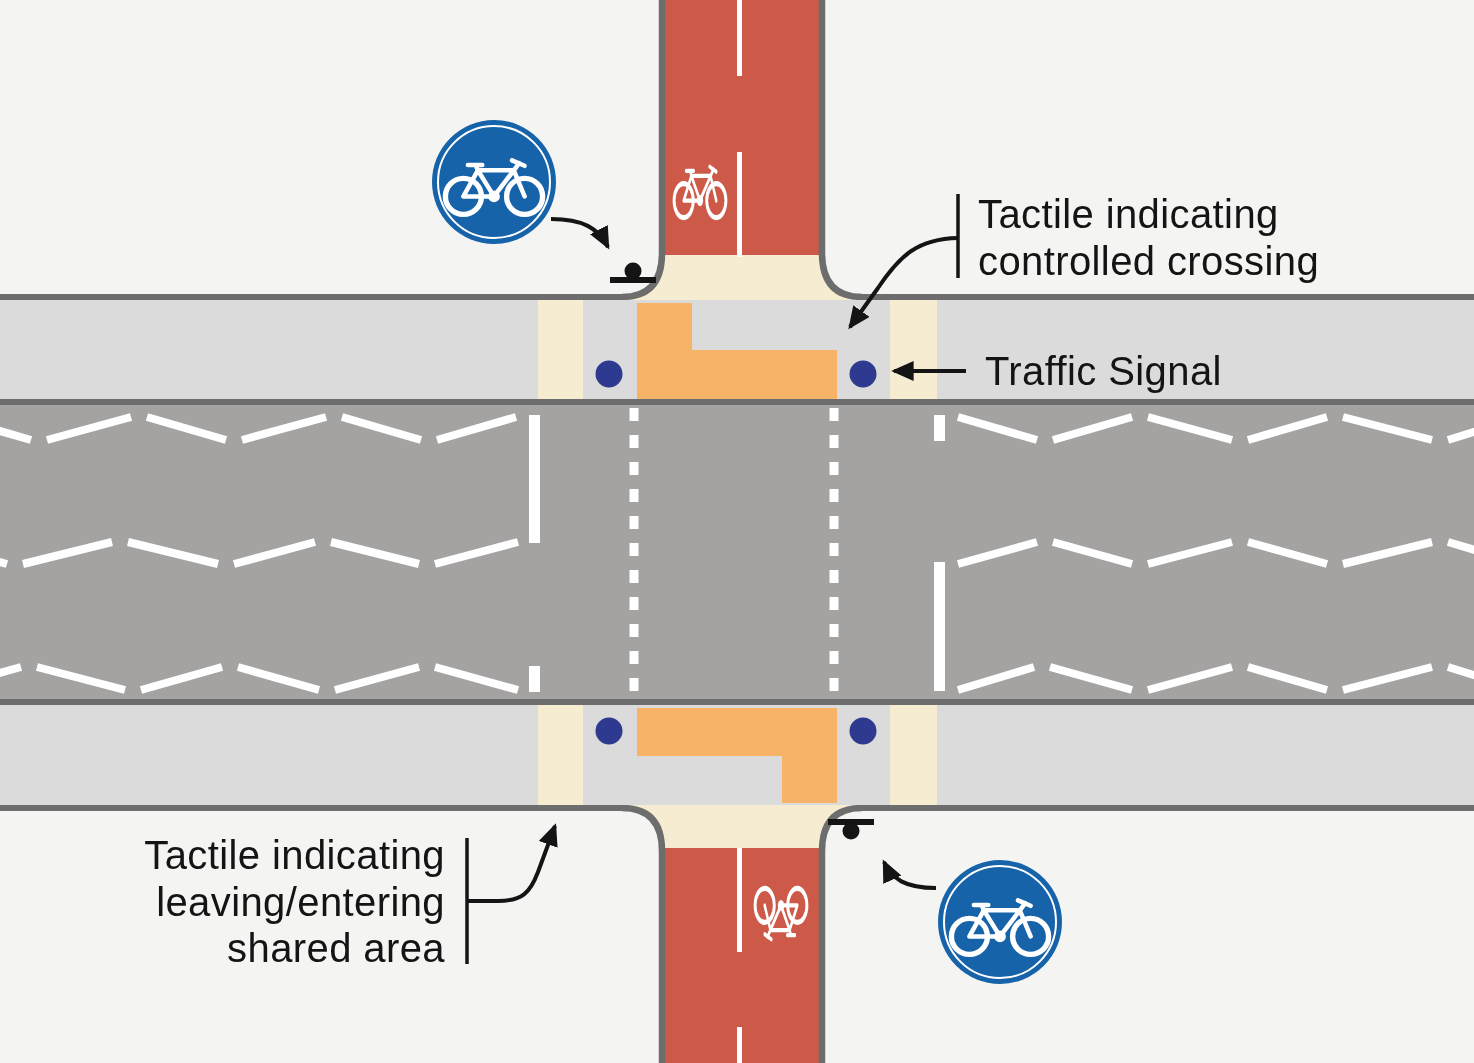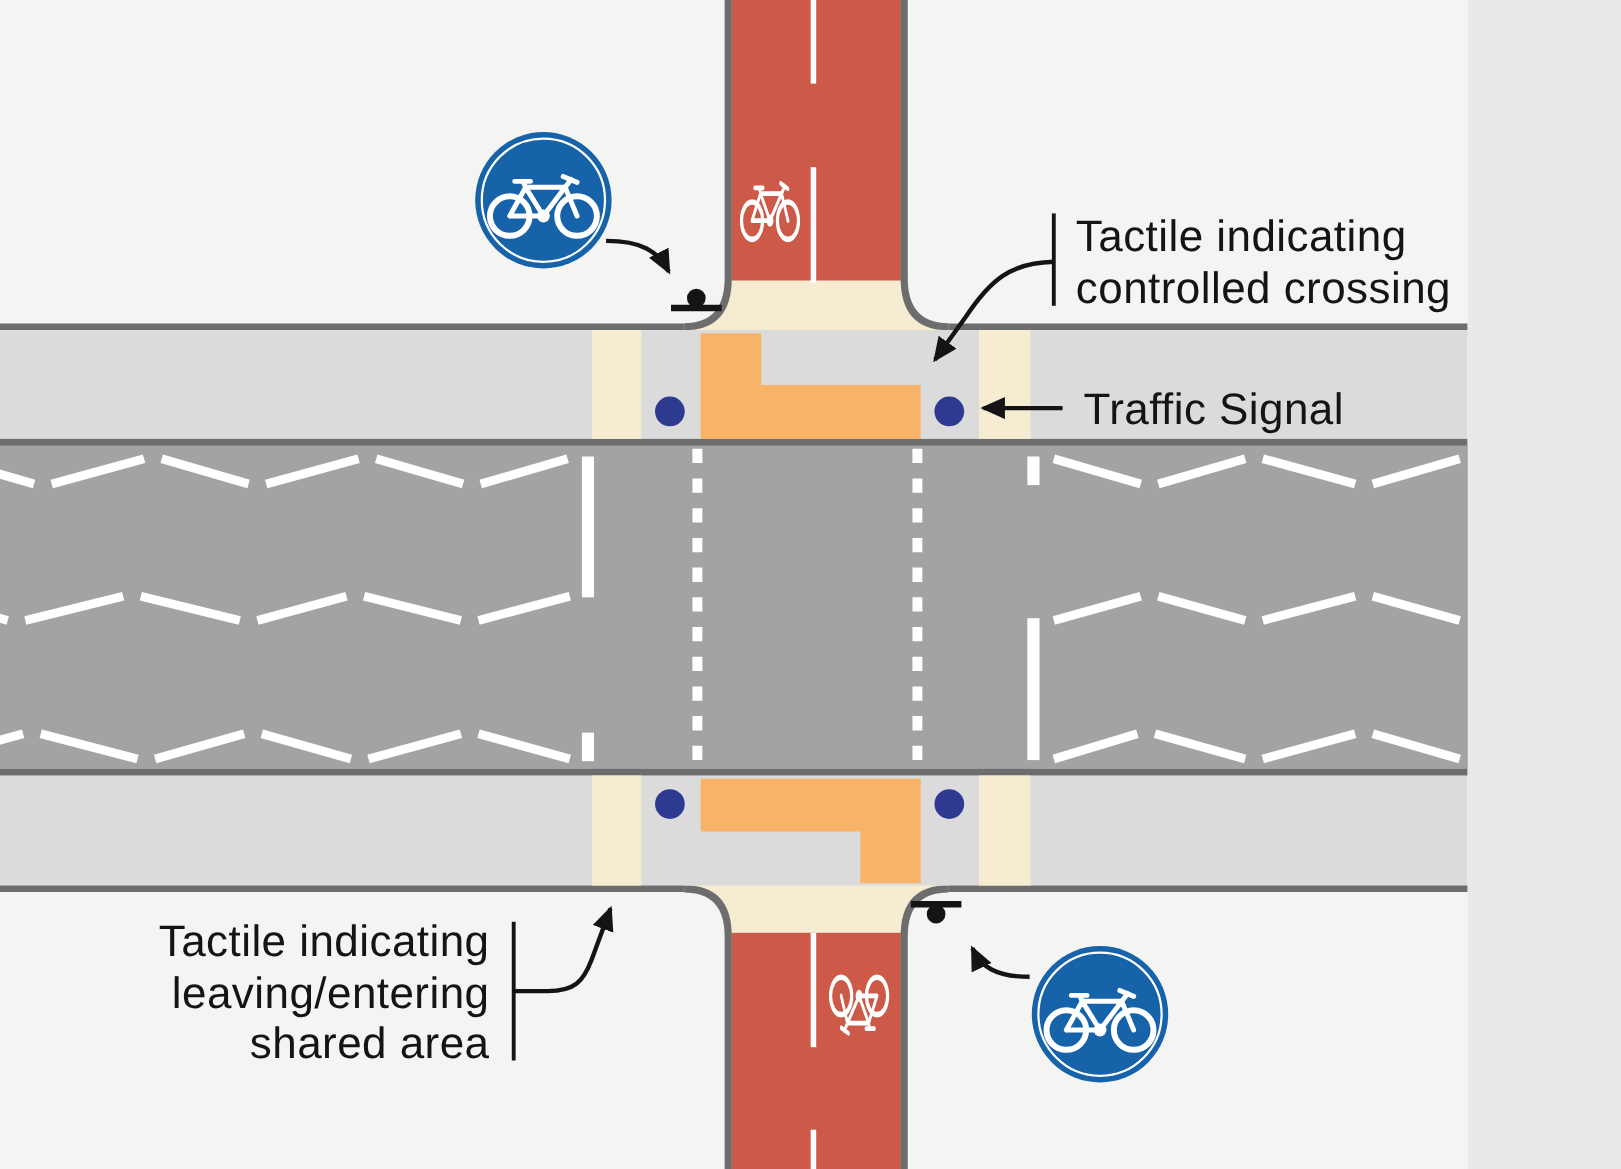--- a/index.html
+++ b/index.html
@@ -1,16 +1,16 @@
 <!DOCTYPE html>
 <html style="--background: #f4f4f3; --footway: #dbdbdb; --carriageway: #a5a2a2; --edge: #6d6d6d; --cycle_track: #cd5a48; --tactile_shared: #f6ecd1; --tactile_crossing: #f7b469; --signal_dot: #2d3a8f; --sign_blue: #1763a9; --marking_white: #ffffff; --annotation: #141414;"><head>
 <meta charset="utf-8">
 <style>
   html,body{margin:0;padding:0;background:#e9e9e9;}
-  .stage{position:relative;width:1334px;height:1063px;overflow:hidden;background:var(--background,#f4f4f3);}
+  .stage{position:relative;width:1474px;height:1063px;overflow:hidden;background:var(--background,#f4f4f3);}
   svg{display:block;}
   .bg{fill:var(--background,#f4f4f3);}
   .walk{fill:var(--footway,#dbdbdb);}
   .roadfill{fill:var(--carriageway,#a5a2a2);}
   .edgefill{fill:var(--edge,#6d6d6d);}
   .edge-s{stroke:var(--edge,#6d6d6d);fill:none;}
   .red{fill:var(--cycle_track,#cd5a48);}
   .cream{fill:var(--tactile_shared,#f6ecd1);}
   .orange{fill:var(--tactile_crossing,#f7b469);}
   .dot{fill:var(--signal_dot,#2d3a8f);}

